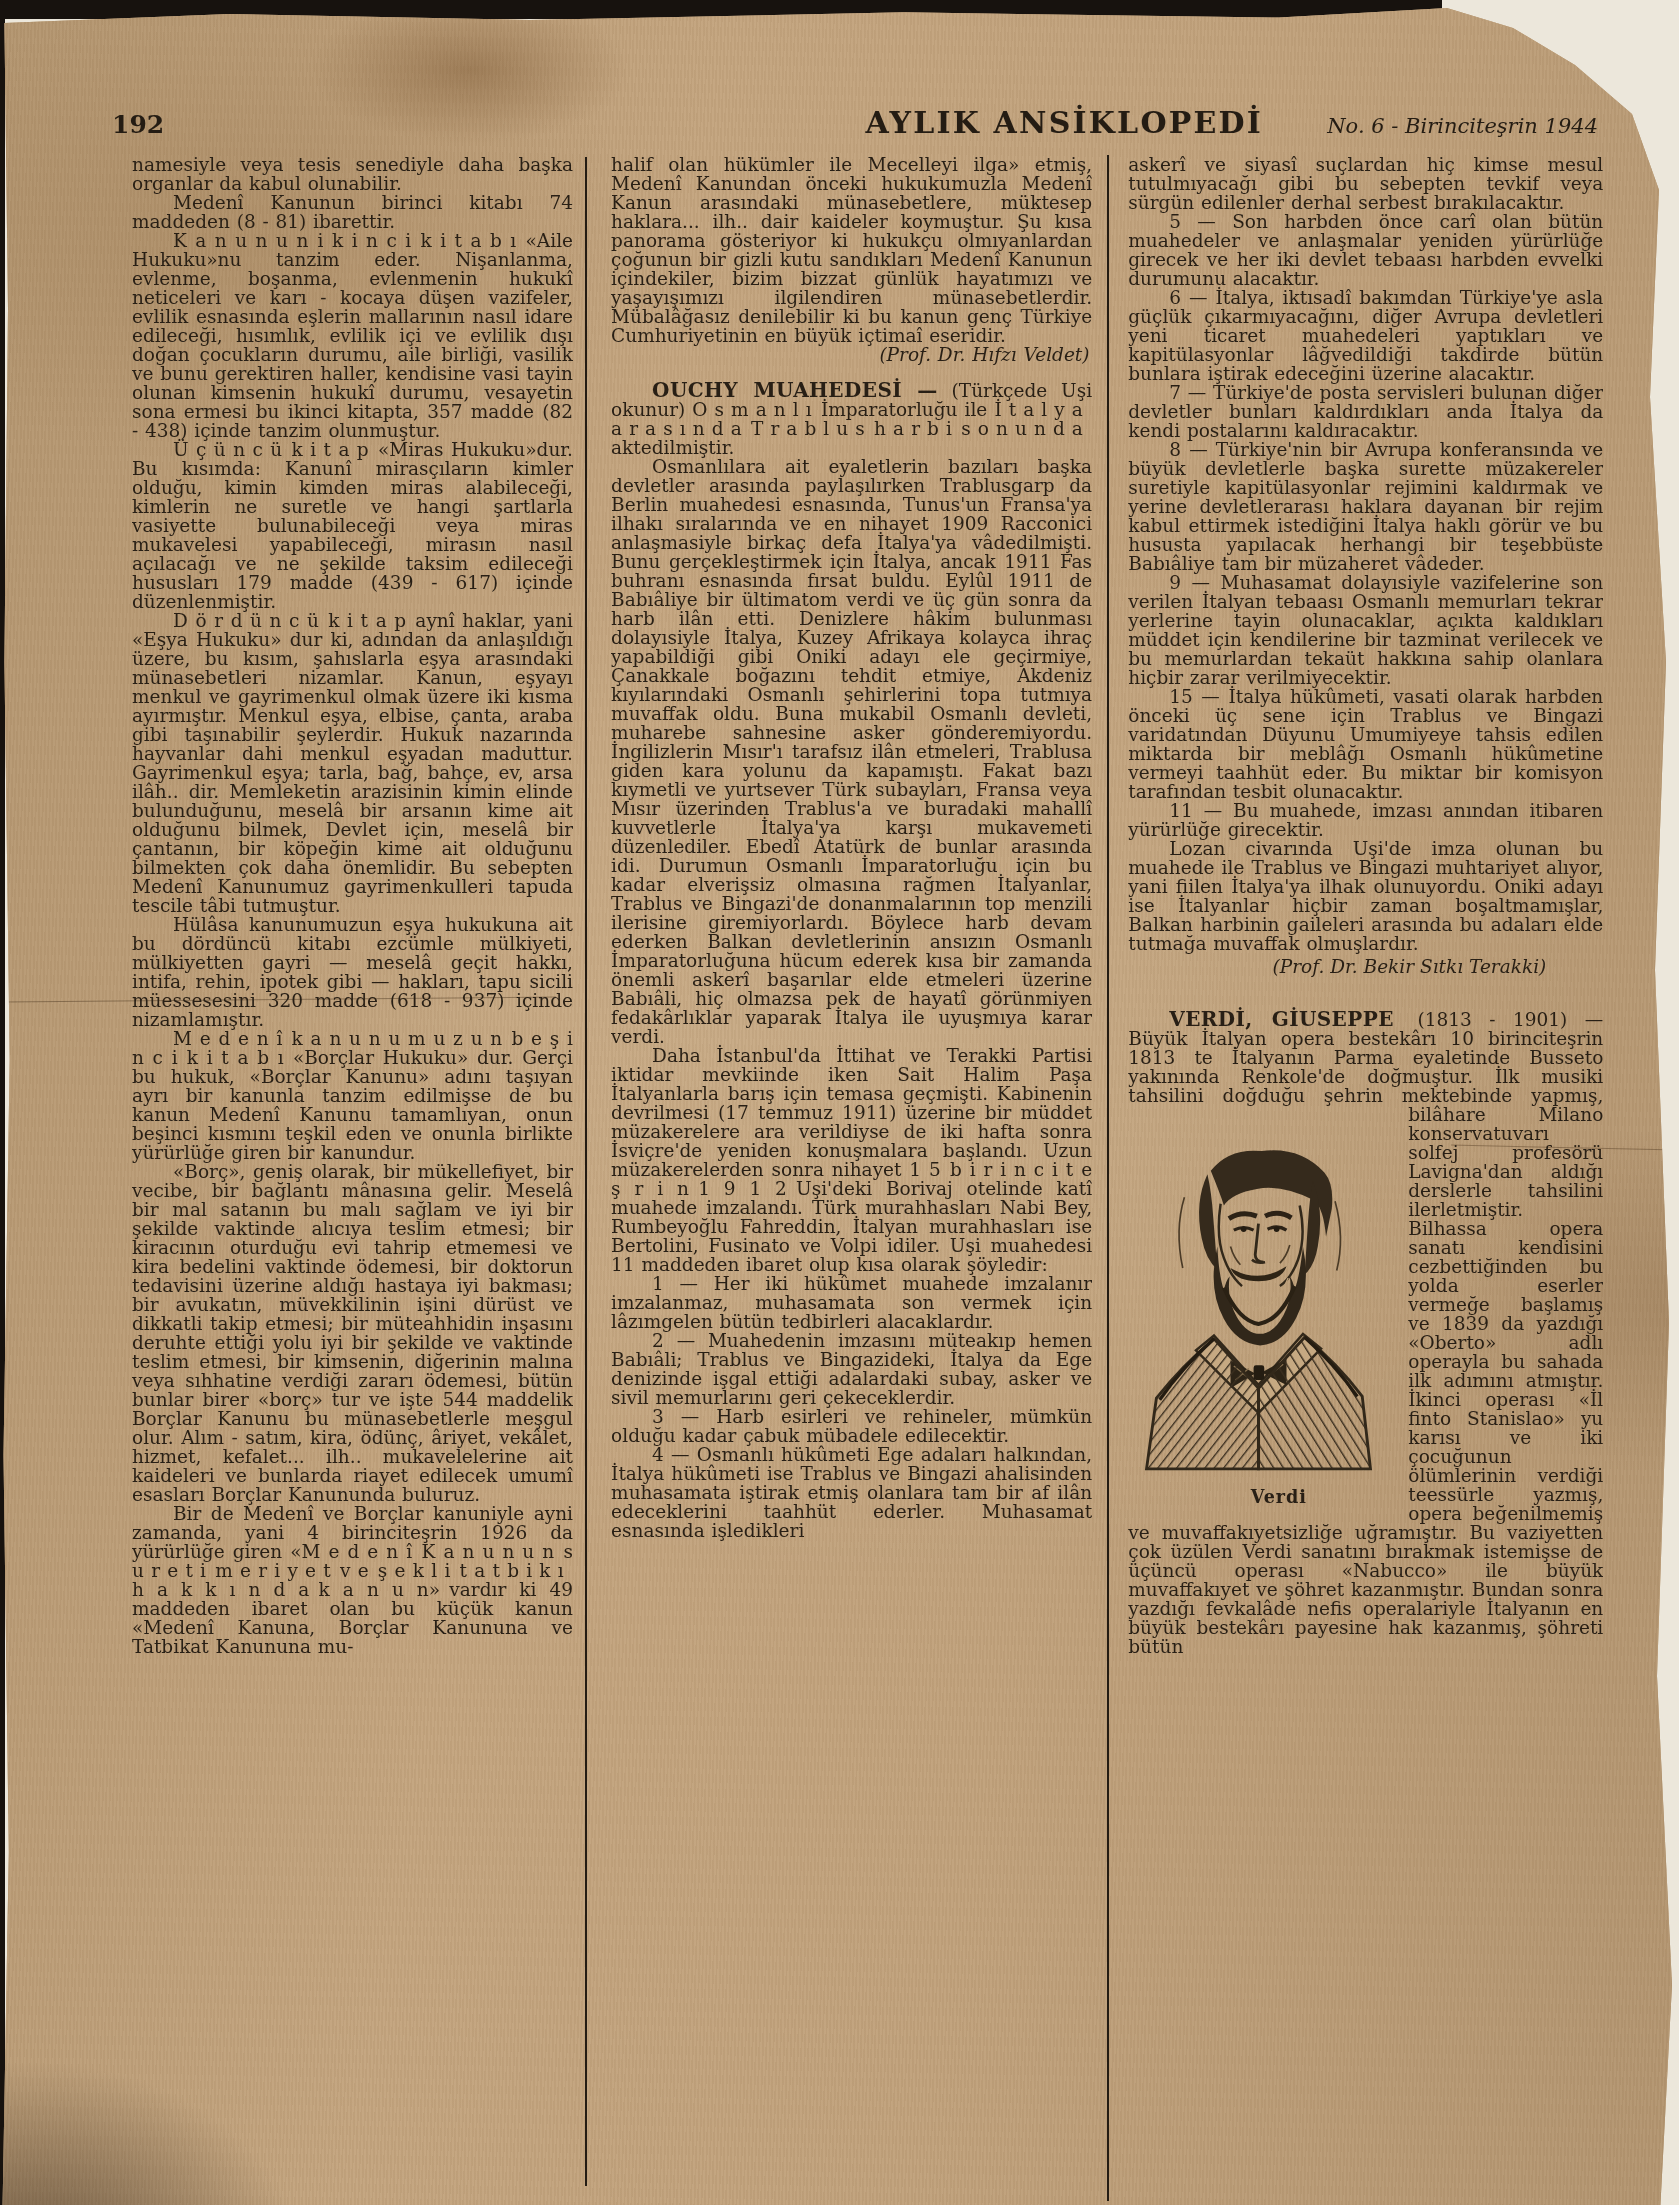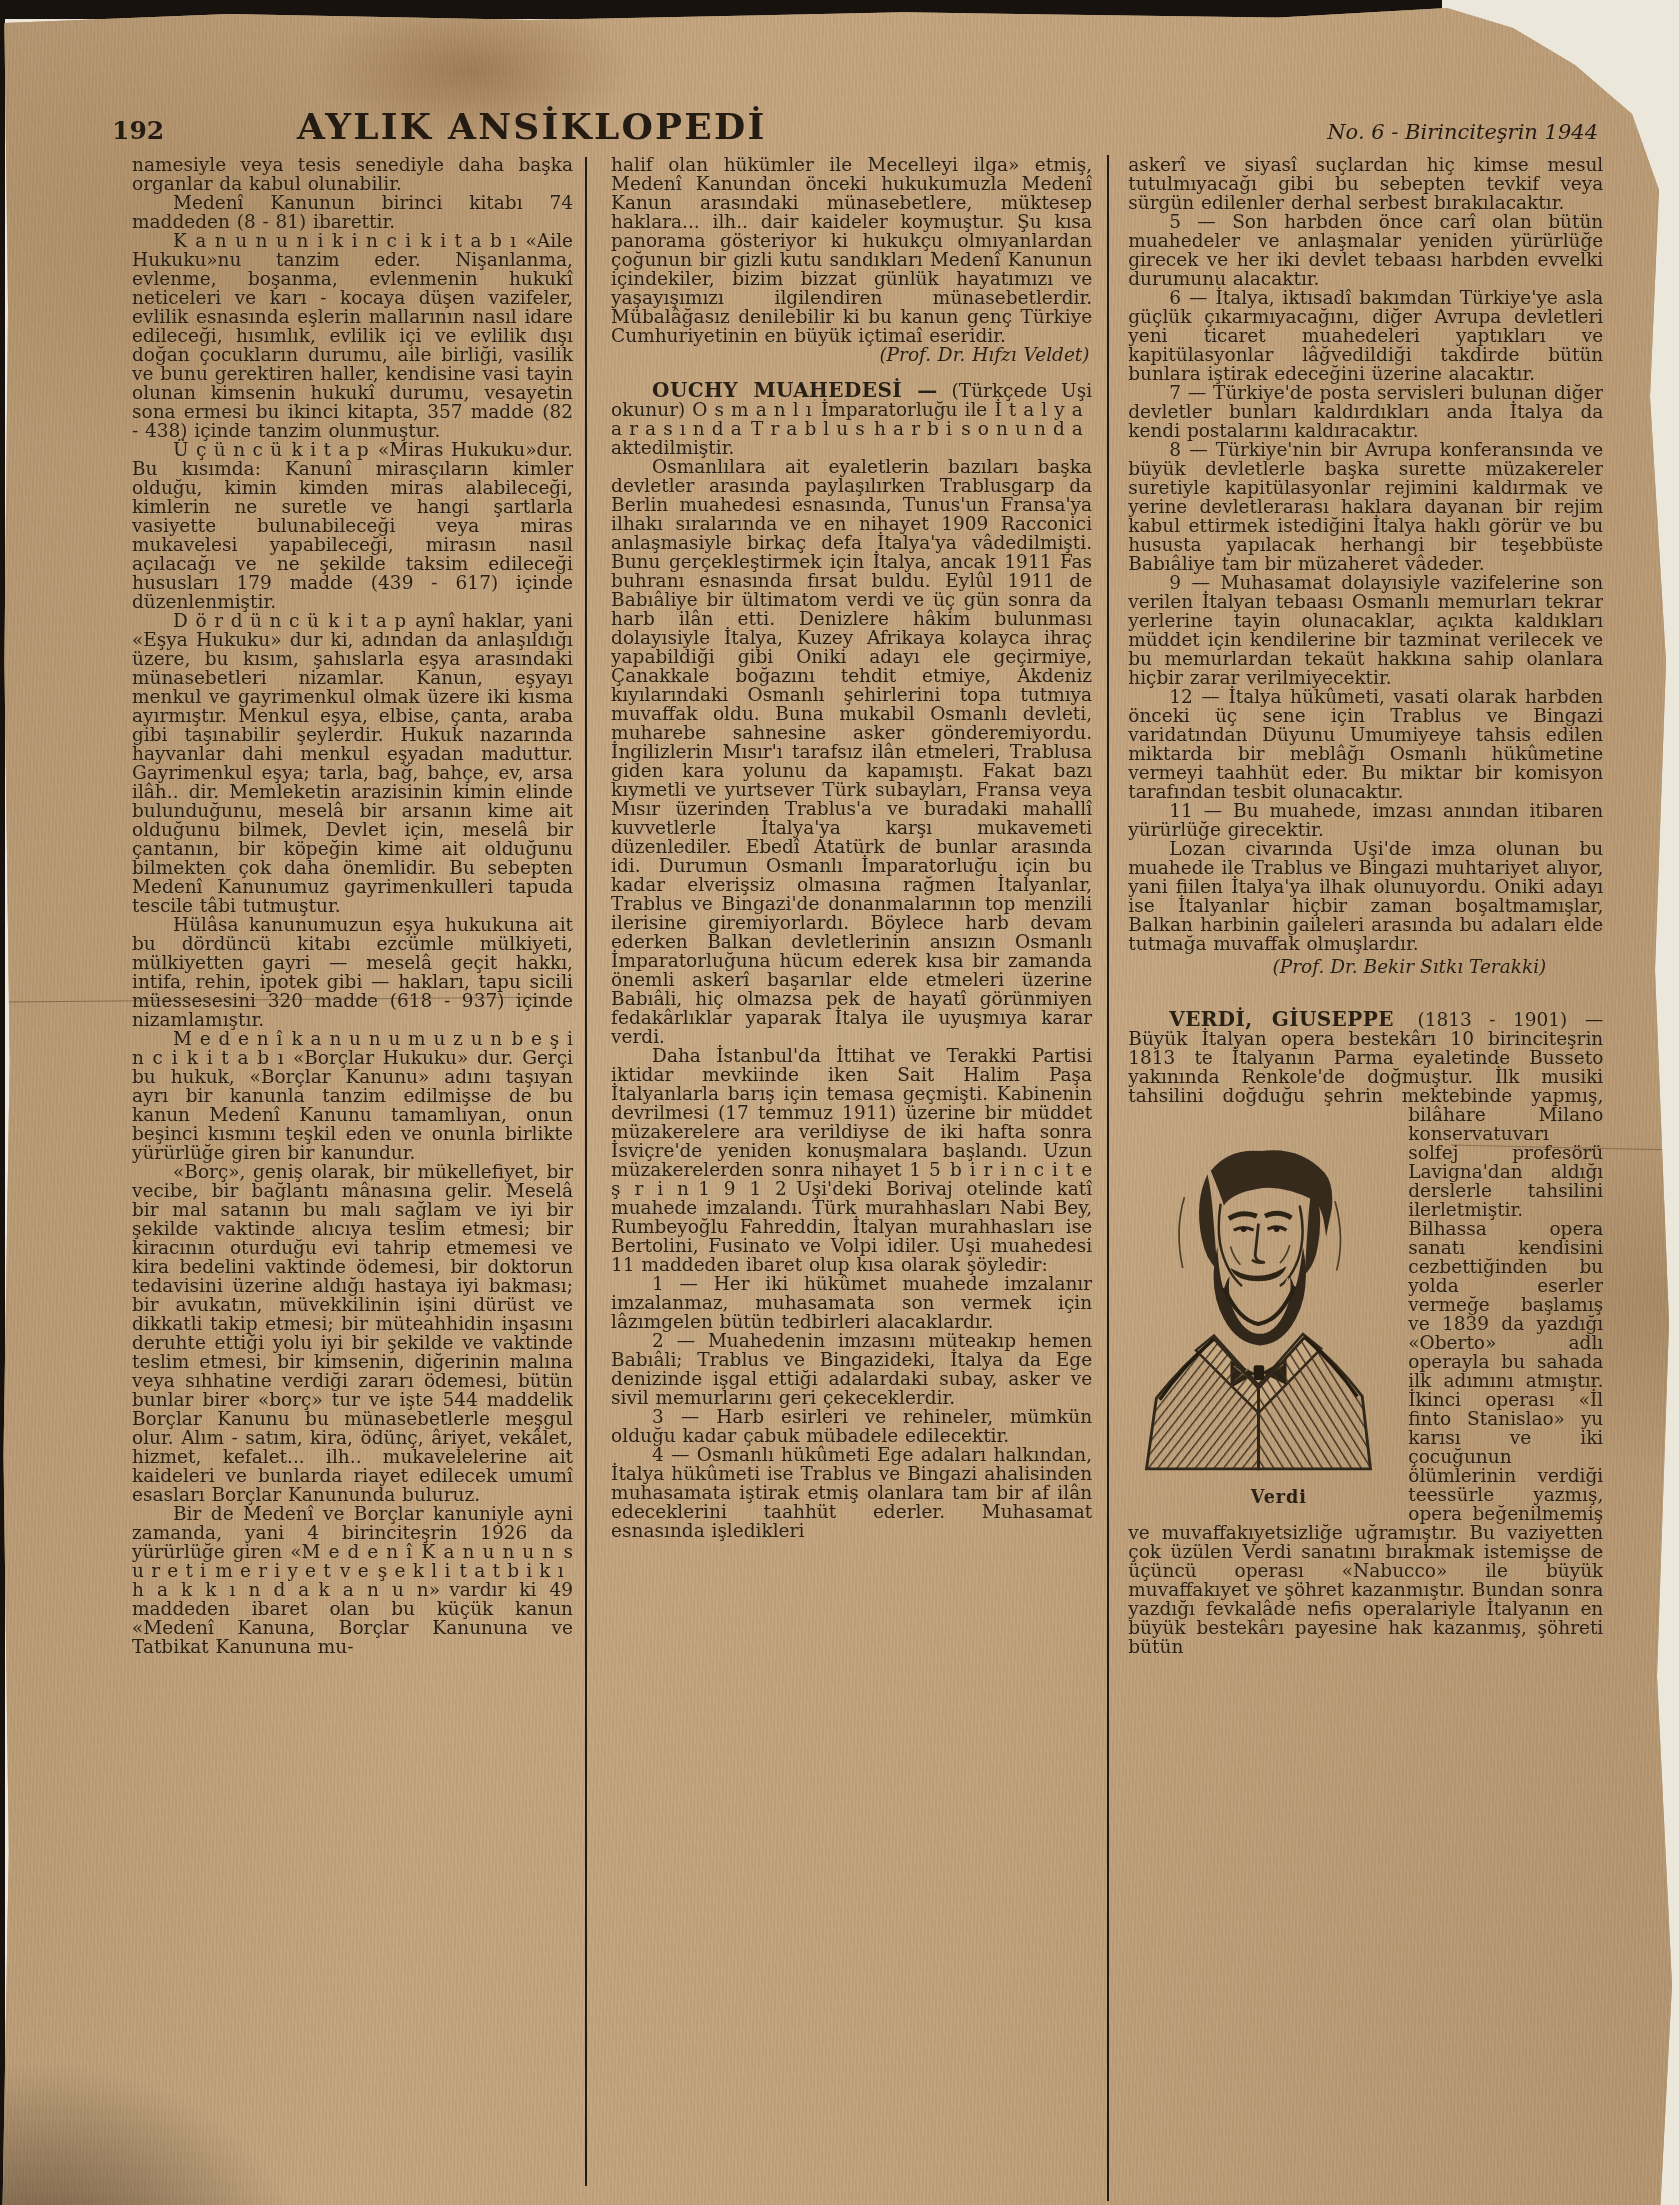--- a/index.html
+++ b/index.html
@@ -34,21 +34,21 @@
     );
   }
   .crease-a{position:absolute;left:0;top:999px;width:556px;height:1.3px;
     background:rgba(72,50,28,0.45);transform:rotate(-0.5deg);}
   .crease-b{position:absolute;left:1451px;top:1147px;width:229px;height:1.3px;
     background:rgba(72,50,28,0.40);transform:rotate(1.2deg);}
 
   
   .header{position:absolute;top:105px;left:112px;right:82px;display:flex;align-items:baseline;color:#241c13;}
   .page-num{font-size:25px;font-weight:700;width:185px;}
-  .journal-title{flex:1;text-align:left;font-size:36px;font-weight:700;letter-spacing:2.2px;}
+  .journal-title{flex:1;text-align:right;font-size:30px;font-weight:700;letter-spacing:2.2px;}
   .issue{width:335px;text-align:right;font-style:italic;font-size:21px;}
 
   
   .columns{position:absolute;top:155px;left:132px;display:flex;color:#281f15;}
   .col{height:2033px;overflow:hidden;}
   .col1{width:441px;}
   .col2{width:481px;}
   .col3{width:475px;}
   .col-rule{width:1.8px;background:#241c13;height:2029px;}
   .r1{margin:1.8px 24px 0 12.3px;}
@@ -119,21 +119,21 @@
 
     <div class="col-rule r2"></div>
 
     <div class="col col3">
       <p class="para noindent">askerî ve siyasî suçlardan hiç kimse mesul tutulmıyacağı gibi bu sebepten tevkif veya sürgün edilenler derhal serbest bırakılacaktır.</p>
       <p class="para">5 — Son harbden önce carî olan bütün muahedeler ve anlaşmalar yeniden yürürlüğe girecek ve her iki devlet tebaası harbden evvelki durumunu alacaktır.</p>
       <p class="para">6 — İtalya, iktısadî bakımdan Türkiye'ye asla güçlük çıkarmıyacağını, diğer Avrupa devletleri yeni ticaret muahedeleri yaptıkları ve kapitülasyonlar lâğvedildiği takdirde bütün bunlara iştirak edeceğini üzerine alacaktır.</p>
       <p class="para">7 — Türkiye'de posta servisleri bulunan diğer devletler bunları kaldırdıkları anda İtalya da kendi postalarını kaldıracaktır.</p>
       <p class="para">8 — Türkiye'nin bir Avrupa konferansında ve büyük devletlerle başka surette müzakereler suretiyle kapitülasyonlar rejimini kaldırmak ve yerine devletlerarası haklara dayanan bir rejim kabul ettirmek istediğini İtalya haklı görür ve bu hususta yapılacak herhangi bir teşebbüste Babıâliye tam bir müzaheret vâdeder.</p>
       <p class="para">9 — Muhasamat dolayısiyle vazifelerine son verilen İtalyan tebaası Osmanlı memurları tekrar yerlerine tayin olunacaklar, açıkta kaldıkları müddet için kendilerine bir tazminat verilecek ve bu memurlardan tekaüt hakkına sahip olanlara hiçbir zarar verilmiyecektir.</p>
-      <p class="para">12 — İtalya hükûmeti, vasati olarak harbden önceki üç sene için Trablus ve Bingazi varidatından Düyunu Umumiyeye tahsis edilen miktarda bir meblâğı Osmanlı hükûmetine vermeyi taahhüt eder. Bu miktar bir komisyon tarafından tesbit olunacaktır.</p>
+      <p class="para">15 — İtalya hükûmeti, vasati olarak harbden önceki üç sene için Trablus ve Bingazi varidatından Düyunu Umumiyeye tahsis edilen miktarda bir meblâğı Osmanlı hükûmetine vermeyi taahhüt eder. Bu miktar bir komisyon tarafından tesbit olunacaktır.</p>
       <p class="para">11 — Bu muahede, imzası anından itibaren yürürlüğe girecektir.</p>
       <p class="para">Lozan civarında Uşi'de imza olunan bu muahede ile Trablus ve Bingazi muhtariyet alıyor, yani fiilen İtalya'ya ilhak olunuyordu. Oniki adayı ise İtalyanlar hiçbir zaman boşaltmamışlar, Balkan harbinin gaileleri arasında bu adaları elde tutmağa muvaffak olmuşlardır.</p>
       <p class="byline-right">(Prof. Dr. Bekir Sıtkı Terakki)</p>
 
       <p class="para verdi-entry">
         <b class="entry-title">VERDİ, GİUSEPPE</b>
         <span>(1813 - 1901) — Büyük İtalyan opera bestekârı 10 birinciteşrin 1813 te İtalyanın Parma eyaletinde Busseto yakınında Renkole'de doğmuştur. İlk musiki tahsilini doğduğu şehrin mektebinde</span>
         <span class="portrait-box">
           <svg viewBox="0 0 300 420" xmlns="http://www.w3.org/2000/svg">
             <defs>

